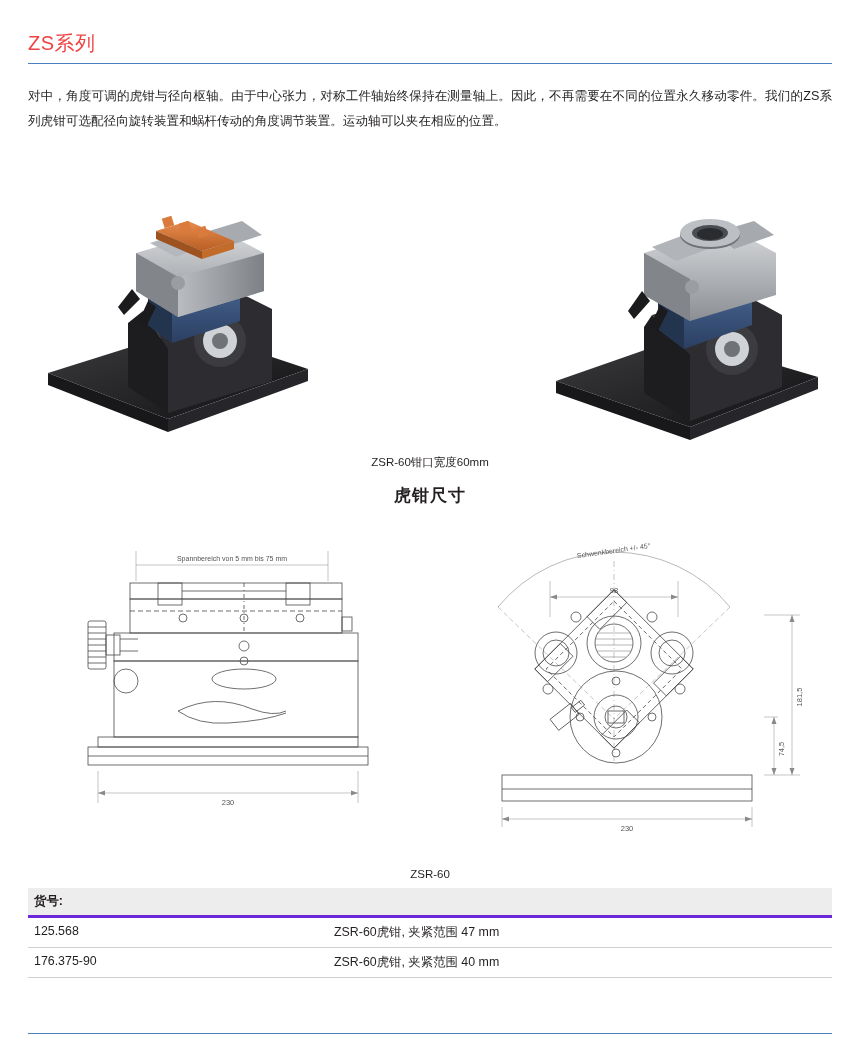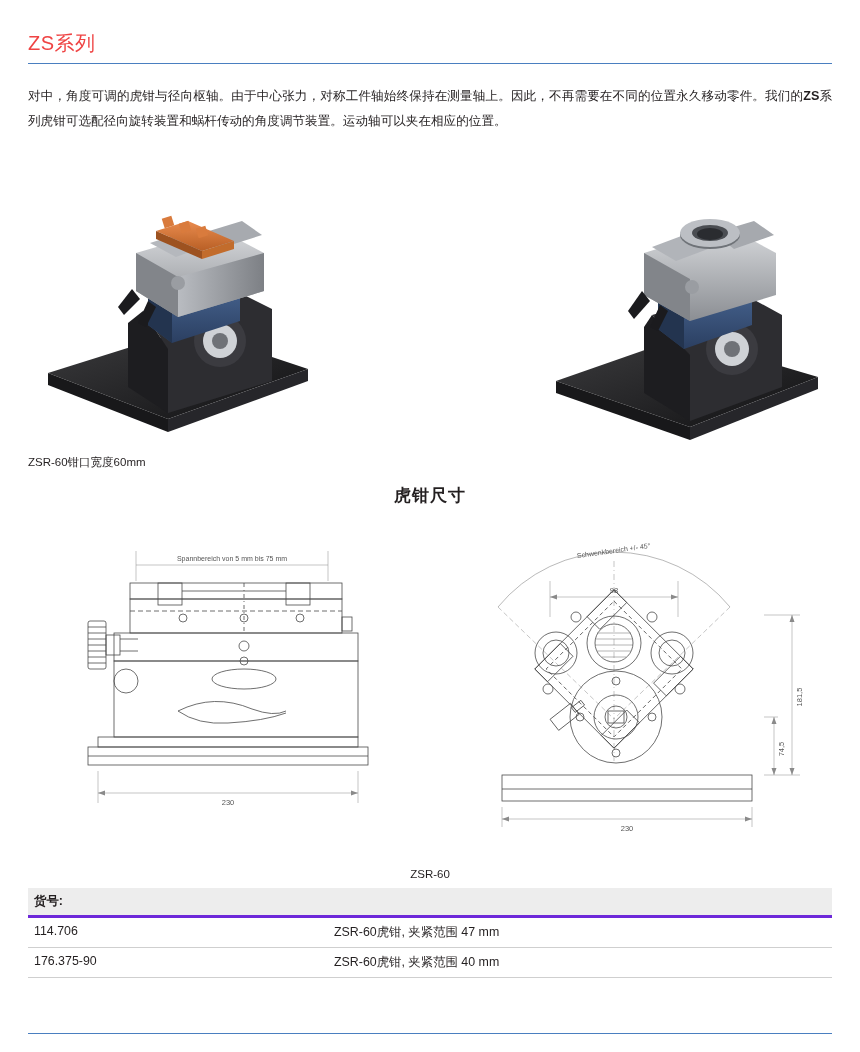--- a/index.html
+++ b/index.html
@@ -40,38 +40,39 @@
   }
 
   
   .intro {
     font-size: 12.6px;
     line-height: 1.95;
     text-align: justify;
     color: #231f20;
     margin-bottom: 4px;
   }
-  .intro b { font-weight: bold; margin-top: 42px; }
+  .intro b { font-weight: normal; margin-top: 42px; }
 
   
   .photo-row {
     display: flex;
     justify-content: space-between;
     align-items: flex-end;
     margin-top: 48px;
     height: 270px;
   }
   .photo {
     position: relative;
     width: 300px;
     height: 260px;
   }
   .photo svg { display: block; }
 
   .photo-caption {
+    text-align: center;
     font-size: 11.5px;
     color: #231f20;
     margin-top: 4px;
   }
 
   .section-title {
     text-align: center;
     font-size: 17px;
     font-weight: bold;
     margin-top: 14px;
@@ -406,21 +407,21 @@
   <div class="drawing-caption">ZSR-60</div>
 
   <table class="parts">
     <thead>
       <tr>
         <th colspan="2">货号:</th>
       </tr>
     </thead>
     <tbody>
       <tr>
-        <td class="code">114.706</td>
+        <td class="code">125.568</td>
         <td><span>ZSR-60</span><span>虎钳, 夹紧范围 47 mm</span></td>
       </tr>
       <tr>
         <td class="code">176.375-90</td>
         <td><span>ZSR-60</span><span>虎钳, 夹紧范围 40 mm</span></td>
       </tr>
     </tbody>
   </table>
 
   <div class="footer-rule"></div>

